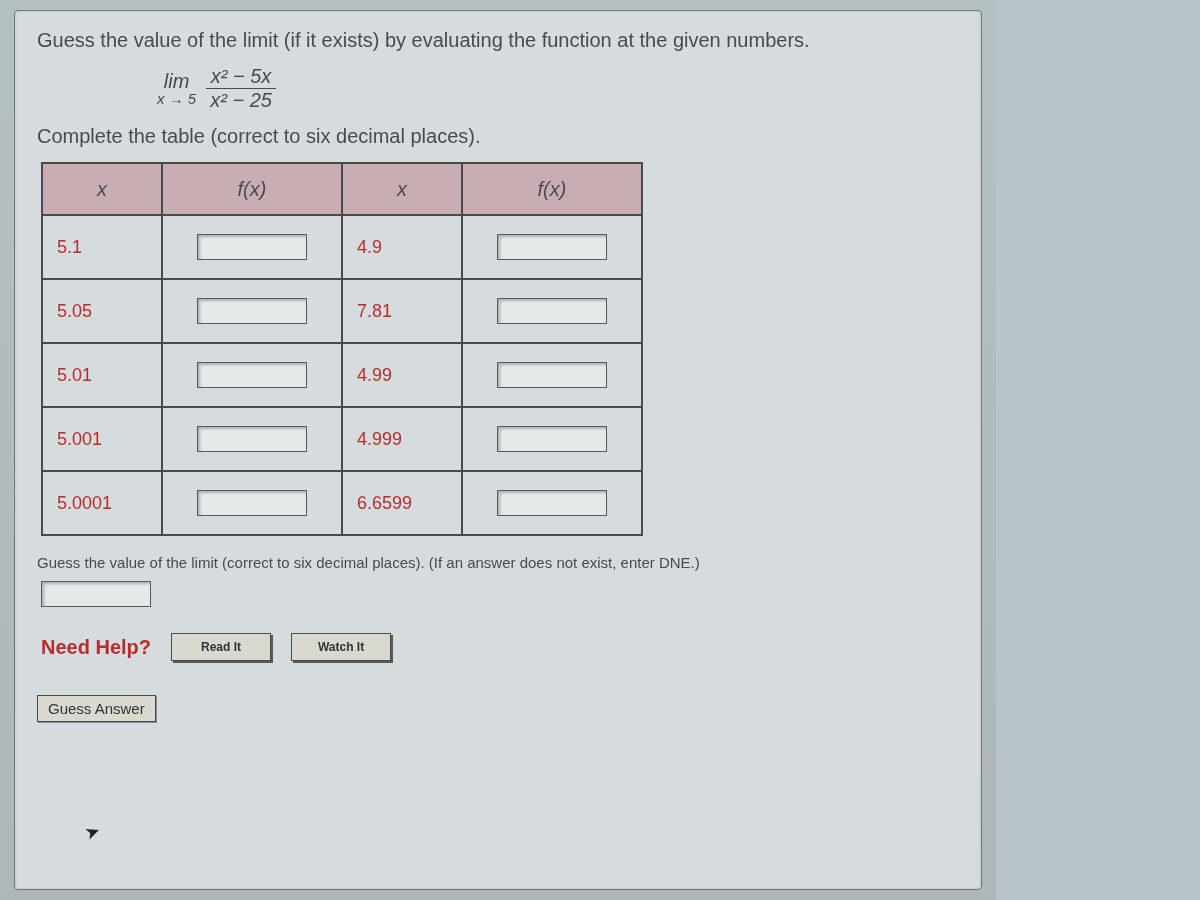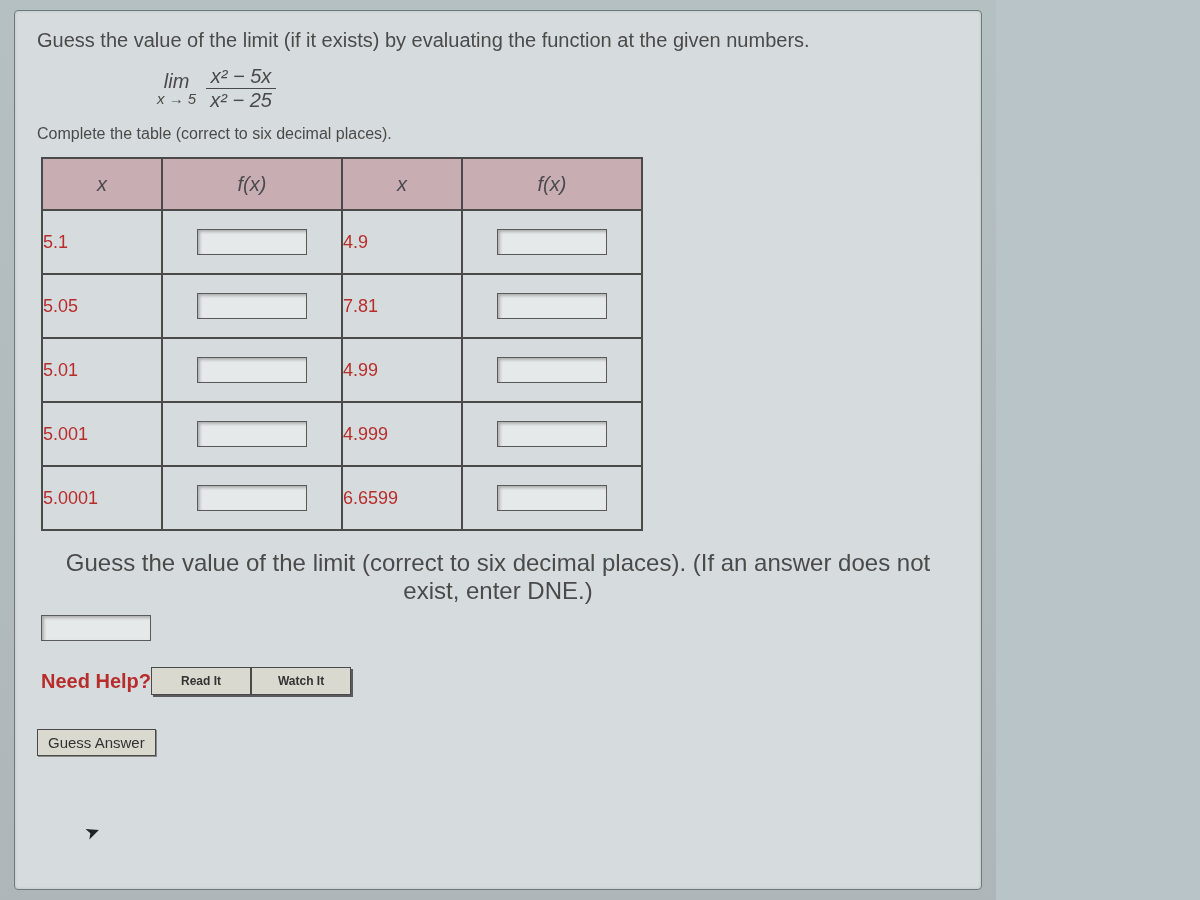--- a/index.html
+++ b/index.html
@@ -32,21 +32,21 @@
     font-style: italic;
     font-size: 20px;
   }
   .limit-block { display: inline-flex; flex-direction: column; align-items: center; line-height: 1; }
   .lim-word { font-size: 20px; }
   .lim-sub { font-size: 15px; }
   .frac { display: inline-flex; flex-direction: column; align-items: center; line-height: 1.05; margin: 0 4px; }
   .frac .num, .frac .den { padding: 0 4px; }
   .frac .bar { width: 100%; border-top: 1.5px solid #4a4a4a; margin: 1px 0; }
   .red { color: #b82c2c; }
-  .subtext { font-size: 16px; margin: 10px 0 14px 0; }
+  .subtext { font-size: 20px; margin: 10px 0 14px 0; }
   table.answer {
     border-collapse: collapse;
     margin: 4px 0 18px 4px;
   }
   table.answer th, table.answer td {
     border: 2px solid #4a4a4a;
     padding: 0;
     text-align: center;
     vertical-align: middle;
     background: #d6dcdd;
@@ -54,33 +54,33 @@
   table.answer th {
     background: #c8aeb2;
     font-weight: normal;
     font-style: italic;
     font-size: 20px;
     height: 52px;
   }
   .col-x { width: 120px; }
   .col-fx { width: 180px; }
   table.answer td { height: 64px; font-size: 18px; color:#b82c2c; }
-  table.answer td.xv { color: #b82c2c; text-align: left; }
+  table.answer td.xv { color: #b82c2c; padding-left: 14px; text-align: left; }
   input.blank {
     width: 110px; height: 26px;
     border: 1px solid #5a5a5a;
     background: #e6e9ea;
     box-shadow: inset 2px 2px 3px rgba(0,0,0,0.25);
     font-size: 14px;
     padding: 2px 4px;
   }
-  .guess-line { font-size: 24px; margin: 6px 0 10px 0; text-align: center; }
+  .guess-line { font-size: 15px; margin: 6px 0 10px 0; }
   .guess-input-row { margin: 4px 0 26px 4px; }
   .help-row {
-    display: flex; align-items: center; 
+    display: flex; align-items: center; gap: 20px;
     margin: 8px 0 34px 4px;
   }
   .need-help {
     color: #b82c2c; font-weight: bold; font-size: 20px;
   }
   .help-btn {
     display: inline-block;
     min-width: 100px; padding: 6px 18px;
     background: #d9d9cf;
     border: 1px solid #4a4a4a;

